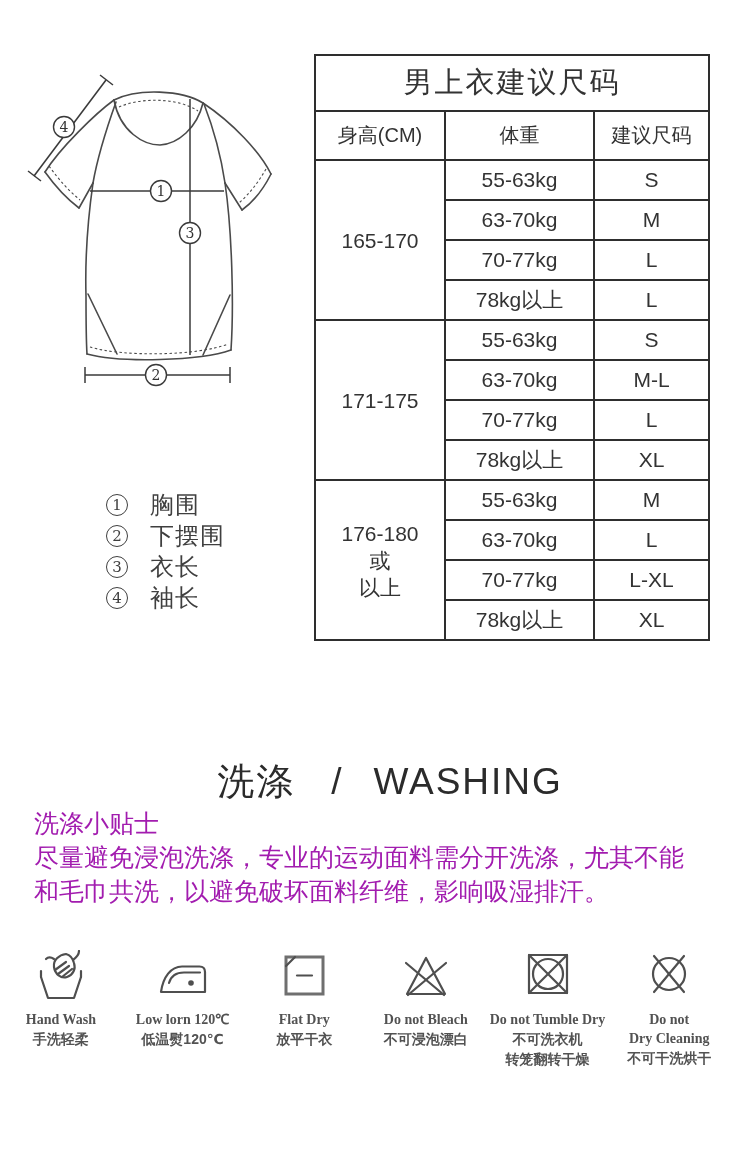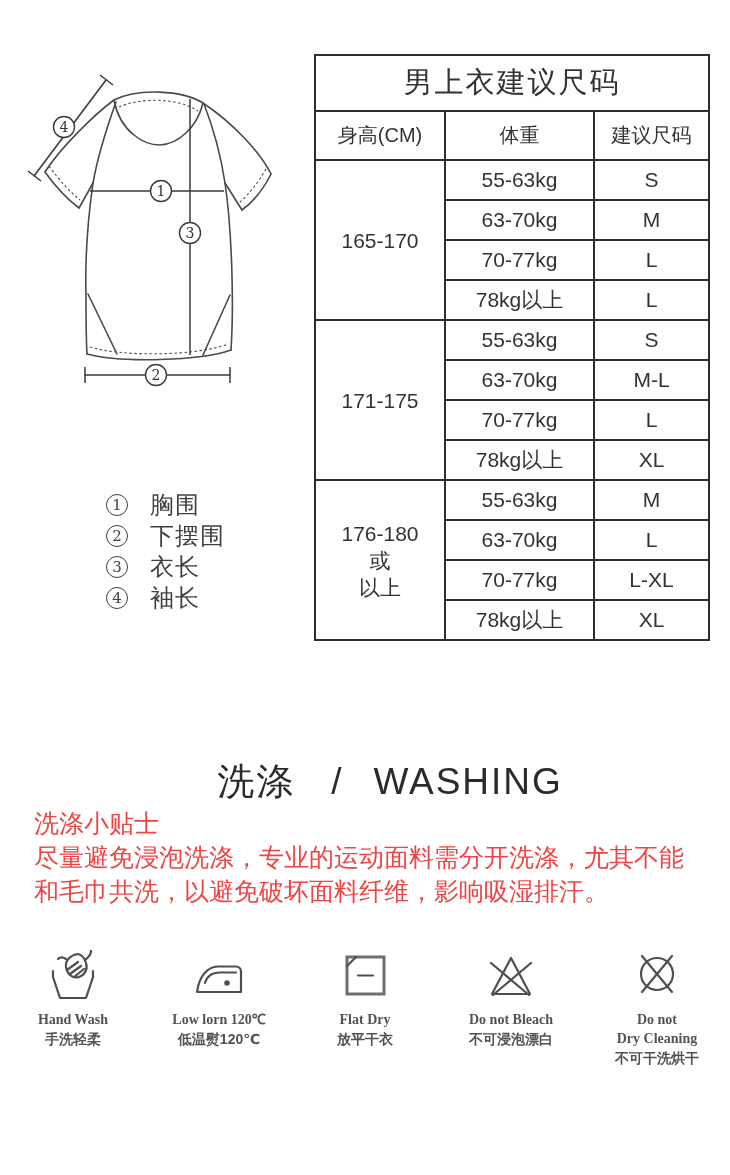--- a/index.html
+++ b/index.html
@@ -36,21 +36,21 @@
     box-sizing:border-box; flex:0 0 22px;
   }
   .legend-label { margin-left:22px; font-size:24px; letter-spacing:1px; }
 
   
   .wash-title {
     position:absolute; left:50px; top:733px; width:680px; text-align:center;
     font-size:37px; color:#2b2b2b; letter-spacing:2px;margin-top:24px;
   }
   .wash-title .sep { margin:0 30px 0 36px; }
-  .tips { position:absolute; left:34px; top:806px; width:670px; color:#ef4444; font-size:25px; line-height:34px; }
+  .tips { position:absolute; left:34px; top:806px; width:670px; color:#a21caf; font-size:25px; line-height:34px; }
 
   
   .care-row {
     position:absolute; left:0; top:950px; width:730px;
     display:flex; align-items:flex-start;
   }
   .care-item { flex:1 1 0; text-align:center; }
   .care-glyph { display:block; margin:0 auto 8px auto; width:56px; height:52px; }
   .care-en { font-size:14px; font-weight:700; color:#525252; line-height:19px; white-space:pre-line;font-family:Liberation Serif, serif; }
   .care-zh { font-size:14px; font-weight:600; color:#525252; line-height:20px; white-space:pre-line; }
@@ -269,20 +269,31 @@
     <div class="care-item">
       <svg class="care-glyph" viewBox="0 0 56 52">
         <path class="cstroke" d="M28,8 L9,44 L47,44 Z"></path>
         <path class="cstroke" d="M8,13 L46,45"></path>
         <path class="cstroke" d="M48,13 L10,45"></path>
       </svg>
       <div class="care-en">Do not Bleach</div>
       <div class="care-zh">不可浸泡漂白</div>
     </div>
 
+    <div class="care-item">
+      <svg class="care-glyph" viewBox="0 0 56 52">
+        <rect class="cstroke" x="9" y="5" width="38" height="38"></rect>
+        <circle class="cstroke" cx="28" cy="24" r="15"></circle>
+        <path class="cstroke" d="M9,5 L47,43"></path>
+        <path class="cstroke" d="M47,5 L9,43"></path>
+      </svg>
+      <div class="care-en">Do not Tumble Dry</div>
+      <div class="care-zh">不可洗衣机
+转笼翻转干燥</div>
+    </div>
 
     <div class="care-item">
       <svg class="care-glyph" viewBox="0 0 56 52">
         <circle class="cstroke" cx="28" cy="24" r="16"></circle>
         <path class="cstroke" d="M13,6 L43,42"></path>
         <path class="cstroke" d="M43,6 L13,42"></path>
       </svg>
       <div class="care-en">Do not
 Dry Cleaning</div>
       <div class="care-zh">不可干洗烘干</div>

